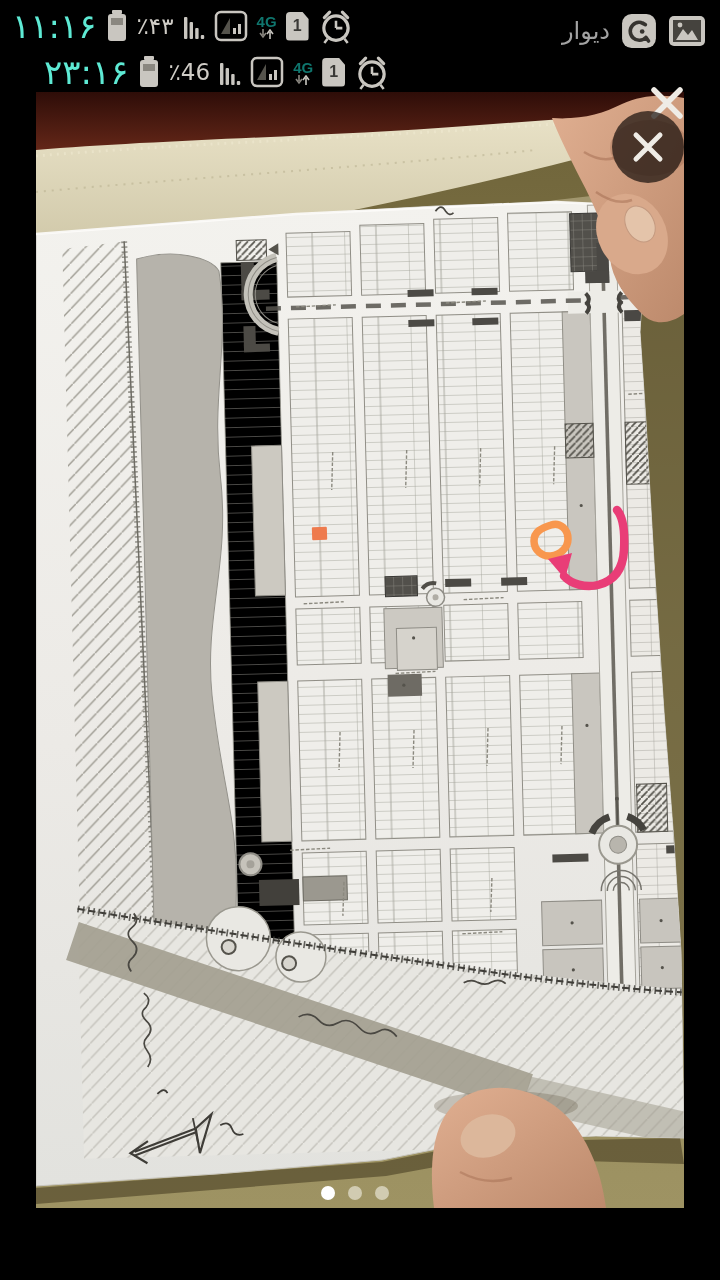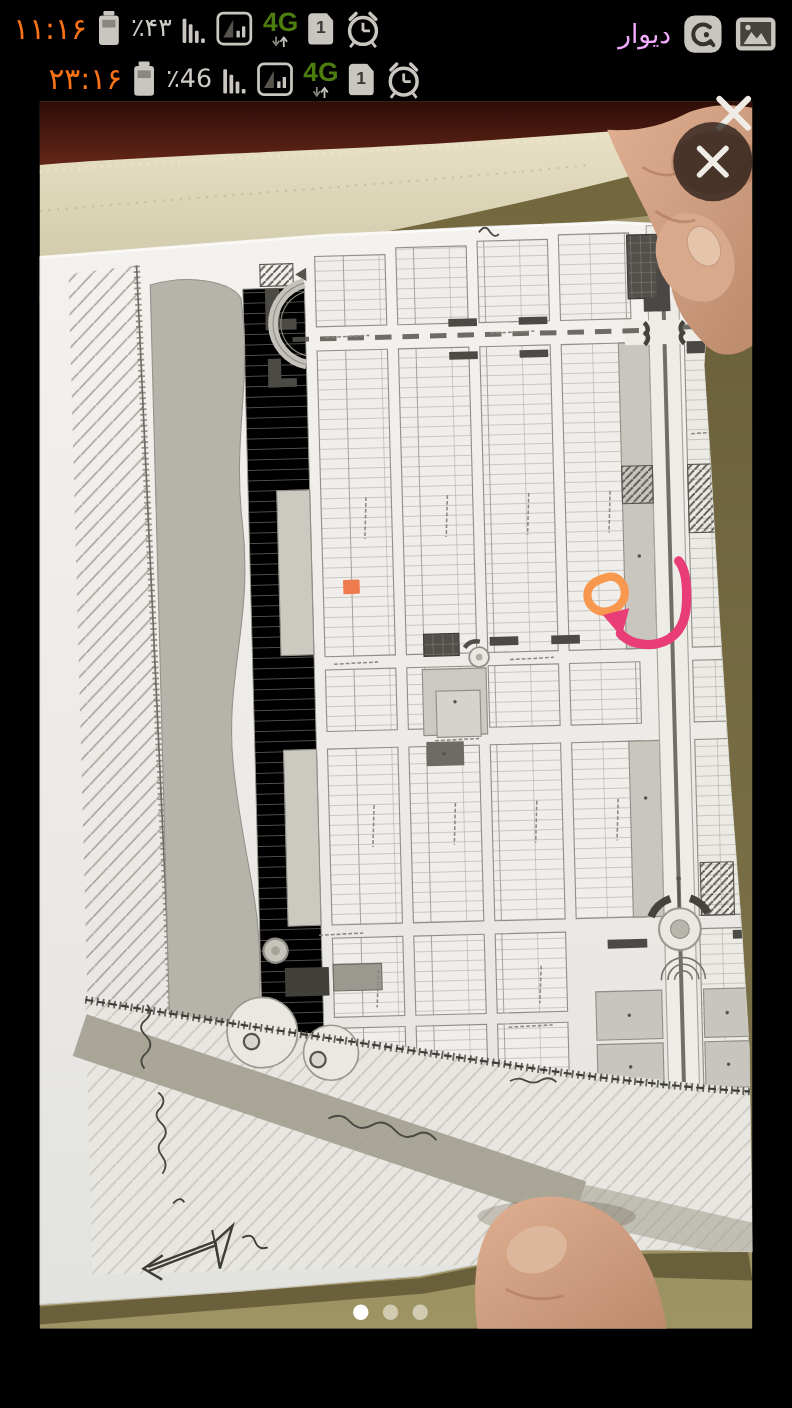--- a/index.html
+++ b/index.html
@@ -2,30 +2,30 @@
 <html><head>
 <meta charset="utf-8">
 <style>
   html,body{margin:0;padding:0;background:#000;width:720px;height:1280px;overflow:hidden;
     font-family:"Liberation Sans",sans-serif;position:relative;}
   .fa{font-family:"DejaVu Sans",sans-serif;}
   #stage{position:absolute;inset:0;width:720px;height:1280px;background:#000;}
   
   .sbar{position:absolute;left:0;width:720px;display:flex;align-items:center;color:#c9c6c0;}
   .sbar .cluster{display:flex;align-items:center;gap:9px;}
-  .sbar .t{font-size:27px;letter-spacing:1px;color:#f97316;}
+  .sbar .t{font-size:34px;letter-spacing:1px;color:#5eead4;}
   .sbar .pct{font-size:23px;color:#cfccc6;}
   .net{display:flex;flex-direction:column;align-items:center;line-height:1;}
-  .net .g{font-size:24px;font-weight:bold;color:#4d7c0f;}
+  .net .g{font-size:15px;font-weight:bold;color:#0f766e;}
   .sim{width:23px;height:29px;background:#c9c6c0;border-radius:4px;
        clip-path:polygon(0 0,72% 0,100% 26%,100% 100%,0 100%);
        display:flex;align-items:center;justify-content:center;}
   .sim span{color:#3a3936;font-size:16px;font-weight:bold;}
   .right-cluster{position:absolute;right:14px;top:7px;display:flex;align-items:center;gap:11px;}
-  .appname{font-size:24px;color:#f0abfc;}
+  .appname{font-size:24px;color:#a3a3a3;}
   
   .closebtn{position:absolute;display:flex;align-items:center;justify-content:center;}
   #close-outer{left:612px;top:111px;width:72px;height:72px;border-radius:50%;
      background:rgba(26,18,14,.72);}
   #close-inner{left:644px;top:80px;width:46px;height:46px;background:transparent;}
   #dots{position:absolute;left:321px;top:1186px;display:flex;gap:13px;}
   .dot{width:14px;height:14px;border-radius:50%;background:rgba(252,250,242,.55);}
   .dot.active{background:#ffffff;}
   #photo-wrap{position:absolute;left:36px;top:92px;width:648px;height:1116px;}
 </style>

